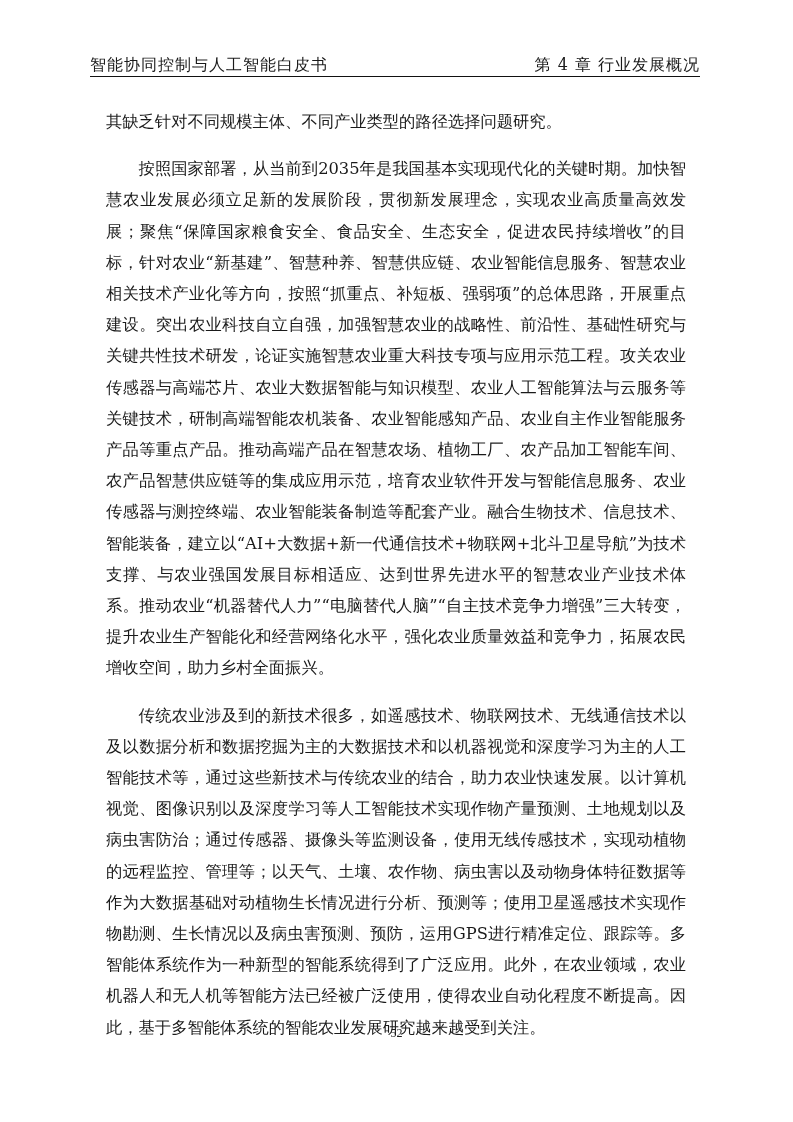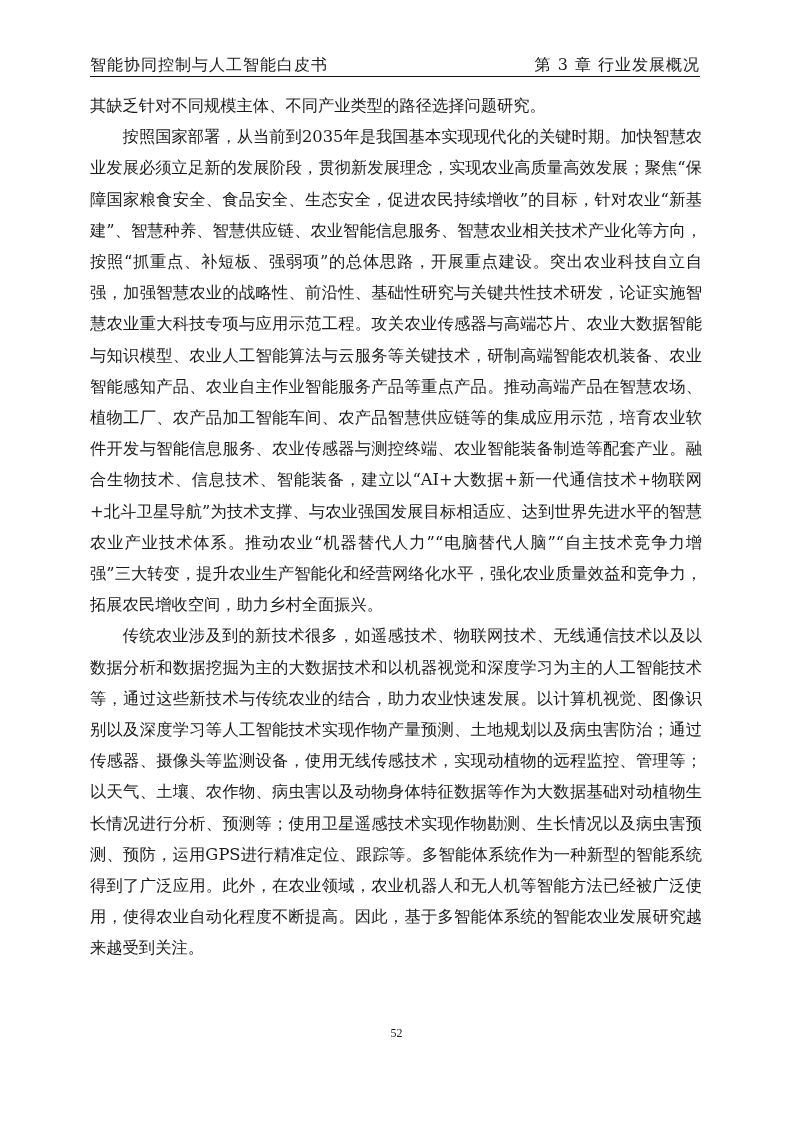--- a/index.html
+++ b/index.html
@@ -37,41 +37,41 @@
     .body-text {
       position: absolute;
       left: 90px;
       top: 90px;
       width: 612px;
       font-size: 16.3px;
       line-height: 31.2px;
       text-align: justify;
     }
     .body-text p {
-      margin: 0;
+      margin: 16px;
     }
     .body-text p.indent {
       text-indent: 2em;
     }
     .page-number {
       position: absolute;
       top: 1026px;
       left: 0;
       width: 793px;
       text-align: center;
       font-size: 12px;
       font-family: "Liberation Serif", serif;
     }
   </style>
 </head>
 <body>
 
 <div class="page-header">
   <span class="header-left">智能协同控制与人工智能白皮书</span>
-  <span class="header-right">第 3 章  行业发展概况</span>
+  <span class="header-right">第 4 章  行业发展概况</span>
 </div>
 
 <div class="body-text">
   <p>其缺乏针对不同规模主体、不同产业类型的路径选择问题研究。</p>
   <p class="indent">按照国家部署，从当前到2035年是我国基本实现现代化的关键时期。加快智慧农业发展必须立足新的发展阶段，贯彻新发展理念，实现农业高质量高效发展；聚焦“保障国家粮食安全、食品安全、生态安全，促进农民持续增收”的目标，针对农业“新基建”、智慧种养、智慧供应链、农业智能信息服务、智慧农业相关技术产业化等方向，按照“抓重点、补短板、强弱项”的总体思路，开展重点建设。突出农业科技自立自强，加强智慧农业的战略性、前沿性、基础性研究与关键共性技术研发，论证实施智慧农业重大科技专项与应用示范工程。攻关农业传感器与高端芯片、农业大数据智能与知识模型、农业人工智能算法与云服务等关键技术，研制高端智能农机装备、农业智能感知产品、农业自主作业智能服务产品等重点产品。推动高端产品在智慧农场、植物工厂、农产品加工智能车间、农产品智慧供应链等的集成应用示范，培育农业软件开发与智能信息服务、农业传感器与测控终端、农业智能装备制造等配套产业。融合生物技术、信息技术、智能装备，建立以“AI+大数据+新一代通信技术+物联网+北斗卫星导航”为技术支撑、与农业强国发展目标相适应、达到世界先进水平的智慧农业产业技术体系。推动农业“机器替代人力”“电脑替代人脑”“自主技术竞争力增强”三大转变，提升农业生产智能化和经营网络化水平，强化农业质量效益和竞争力，拓展农民增收空间，助力乡村全面振兴。</p>
   <p class="indent">传统农业涉及到的新技术很多，如遥感技术、物联网技术、无线通信技术以及以数据分析和数据挖掘为主的大数据技术和以机器视觉和深度学习为主的人工智能技术等，通过这些新技术与传统农业的结合，助力农业快速发展。以计算机视觉、图像识别以及深度学习等人工智能技术实现作物产量预测、土地规划以及病虫害防治；通过传感器、摄像头等监测设备，使用无线传感技术，实现动植物的远程监控、管理等；以天气、土壤、农作物、病虫害以及动物身体特征数据等作为大数据基础对动植物生长情况进行分析、预测等；使用卫星遥感技术实现作物勘测、生长情况以及病虫害预测、预防，运用GPS进行精准定位、跟踪等。多智能体系统作为一种新型的智能系统得到了广泛应用。此外，在农业领域，农业机器人和无人机等智能方法已经被广泛使用，使得农业自动化程度不断提高。因此，基于多智能体系统的智能农业发展研究越来越受到关注。</p>
 </div>
 
 <div class="page-number">52</div>
 

